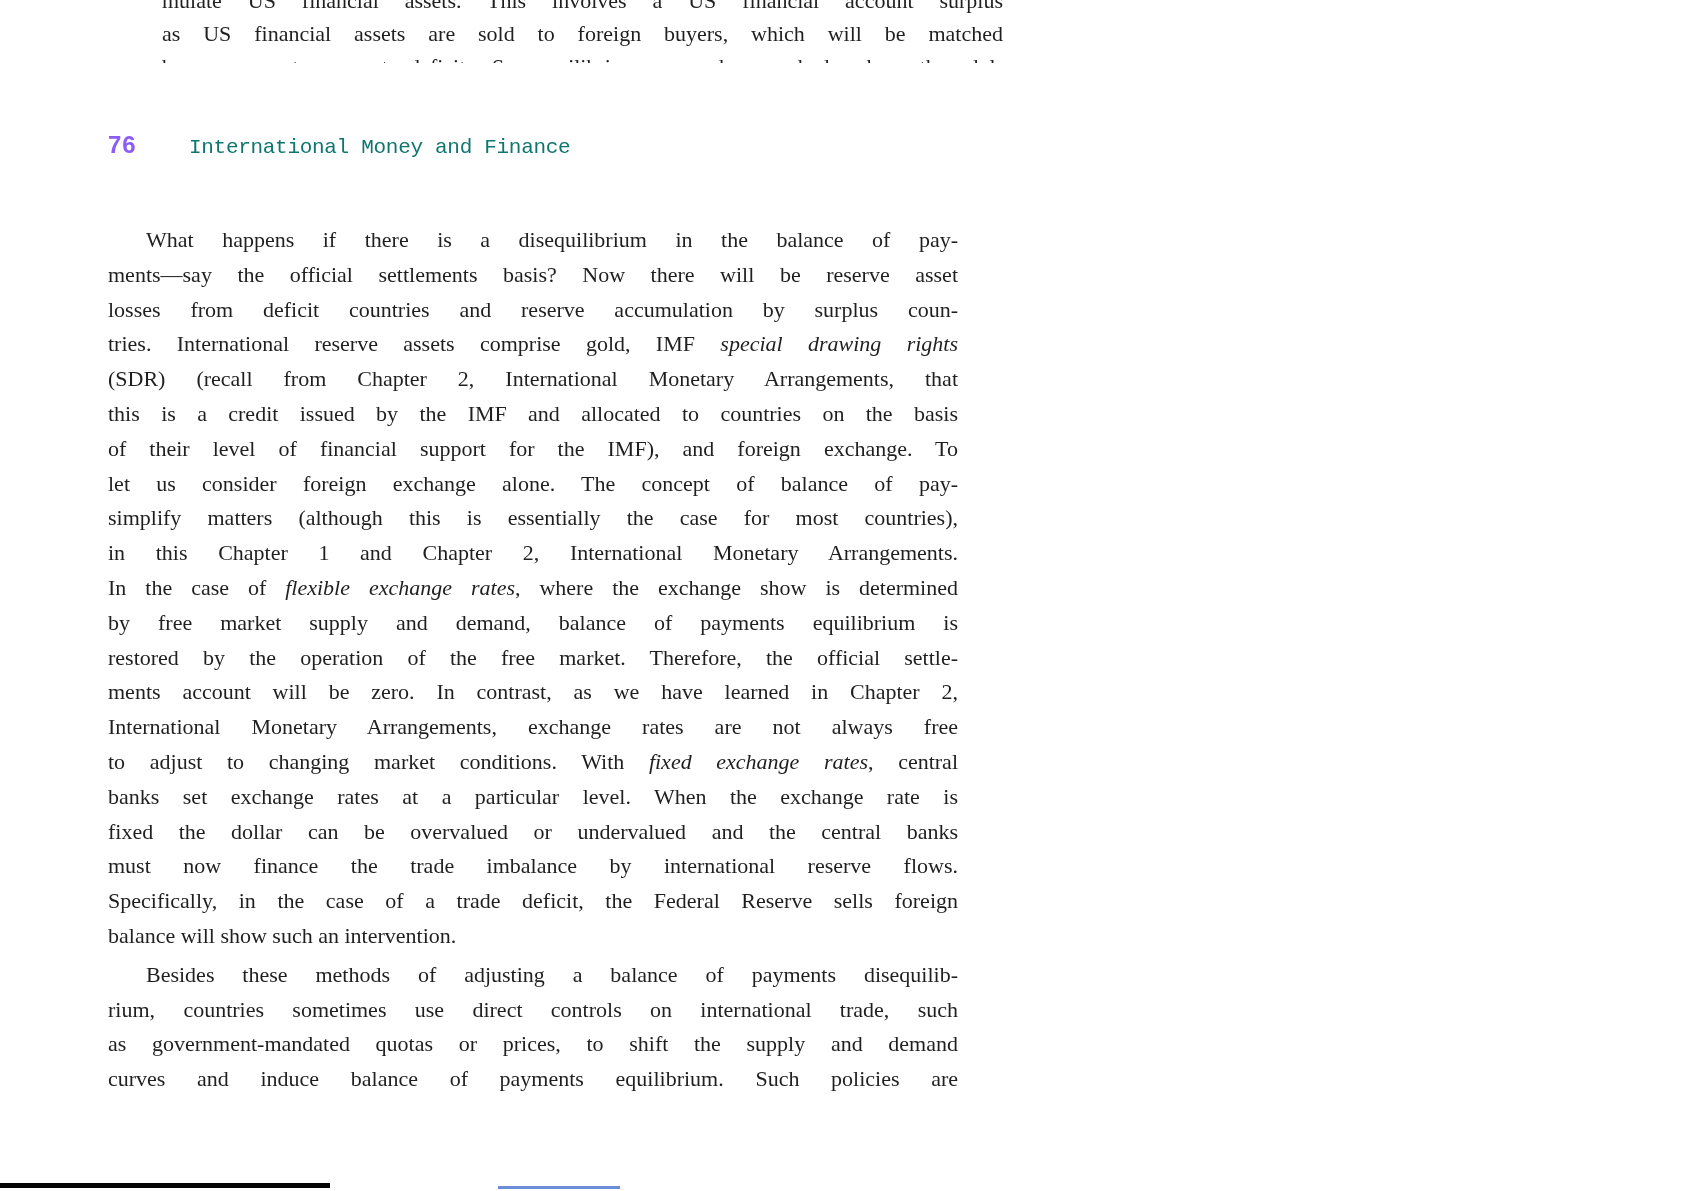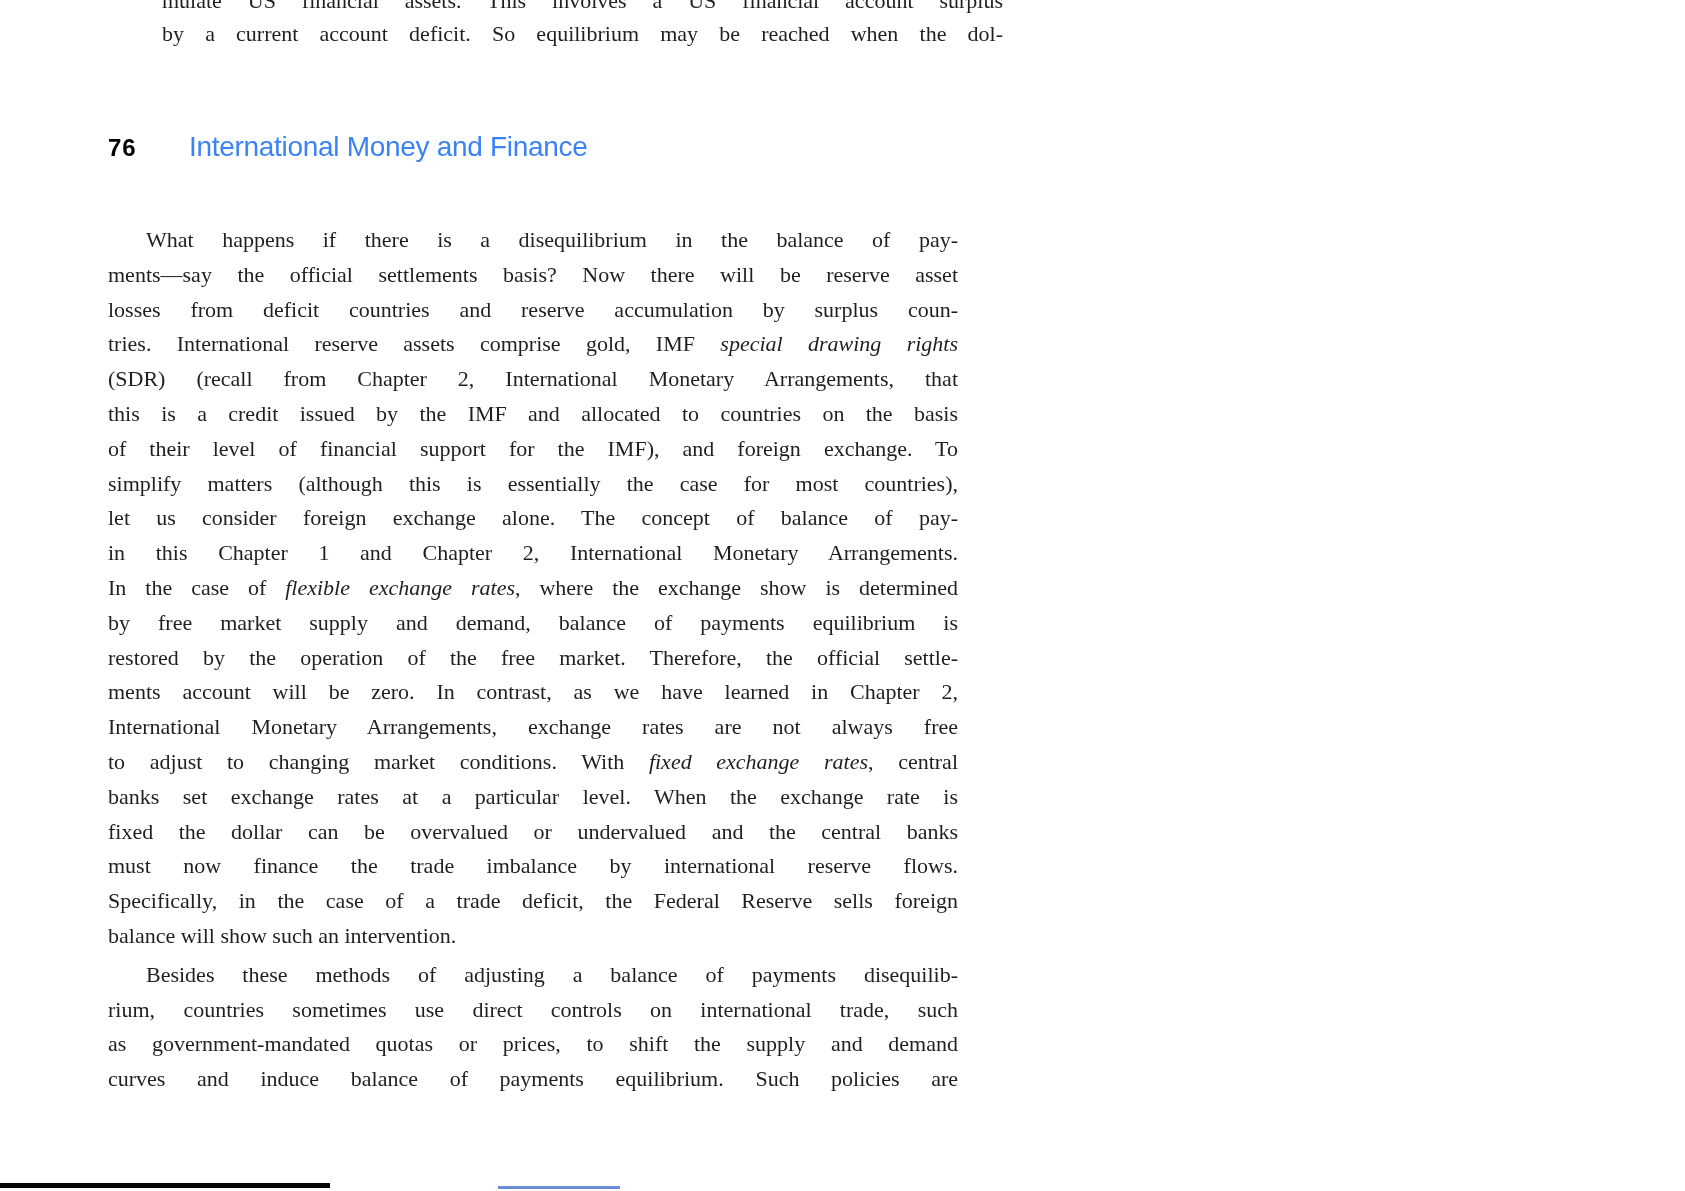--- a/index.html
+++ b/index.html
@@ -30,27 +30,28 @@
     display: flex;
     align-items: baseline;
     font-family: "Liberation Sans", sans-serif;
   }
   .pagenum {
     display: inline-block;
     width: 81px;
     font-size: 24px;
     font-weight: 700;
     letter-spacing: 1px;
-    color: #000000;
+    color: #8b5cf6;
   }
   .booktitle {
-    font-size: 28px;
+    font-size: 21px;
     font-weight: 400;
     letter-spacing: -0.3px;
-    color: #3b82f6;
+    color: #0f766e;
+    font-family: Liberation Mono, monospace;
   }
 
   
   .main-text {
     position: absolute;
     left: 108px; top: 223px;
     width: 850px;
     color: #1f1f1f;
   }
   .main-text .line { font-size: 22px; line-height: 34.8px; }
@@ -76,40 +77,41 @@
   }
 </style>
 </head>
 <body>
 
 <div class="page">
 
   <div class="prev-fragment">
     <div class="inner">
         <div class="line jline"><span>mulate US financial assets. This involves a US financial account surplus</span></div>
+        <div class="line jline"><span>as US financial assets are sold to foreign buyers, which will be matched</span></div>
         <div class="line jline"><span>by a current account deficit. So equilibrium may be reached when the dol-</span></div>
       </div>
   </div>
 
   <div class="running-head">
     <span class="pagenum">76</span>
     <span class="booktitle">International Money and Finance</span>
   </div>
 
   <div class="main-text">
     <div class="para para-1">
         <div class="line jline indent"><span>What happens if there is a disequilibrium in the balance of pay-</span></div>
         <div class="line jline"><span>ments—say the official settlements basis? Now there will be reserve asset</span></div>
         <div class="line jline"><span>losses from deficit countries and reserve accumulation by surplus coun-</span></div>
         <div class="line jline"><span>tries. International reserve assets comprise gold, IMF </span><i>special drawing rights</i></div>
         <div class="line jline"><span>(SDR) (recall from Chapter 2, International Monetary Arrangements, that</span></div>
         <div class="line jline"><span>this is a credit issued by the IMF and allocated to countries on the basis</span></div>
         <div class="line jline"><span>of their level of financial support for the IMF), and foreign exchange. To</span></div>
+        <div class="line jline"><span>let us consider foreign exchange alone. The concept of balance of pay-</span></div>
         <div class="line jline"><span>simplify matters (although this is essentially the case for most countries),</span></div>
-        <div class="line jline"><span>let us consider foreign exchange alone. The concept of balance of pay-</span></div>
         <div class="line jline"><span>in this Chapter 1 and Chapter 2, International Monetary Arrangements.</span></div>
         <div class="line jline"><span>In the case of </span><i>flexible exchange rates</i><span>, where the exchange show is determined</span></div>
         <div class="line jline"><span>by free market supply and demand, balance of payments equilibrium is</span></div>
         <div class="line jline"><span>restored by the operation of the free market. Therefore, the official settle-</span></div>
         <div class="line jline"><span>ments account will be zero. In contrast, as we have learned in Chapter 2,</span></div>
         <div class="line jline"><span>International Monetary Arrangements, exchange rates are not always free</span></div>
         <div class="line jline"><span>to adjust to changing market conditions. With </span><i>fixed exchange rates</i><span>, central</span></div>
         <div class="line jline"><span>banks set exchange rates at a particular level. When the exchange rate is</span></div>
         <div class="line jline"><span>fixed the dollar can be overvalued or undervalued and the central banks</span></div>
         <div class="line jline"><span>must now finance the trade imbalance by international reserve flows.</span></div>

